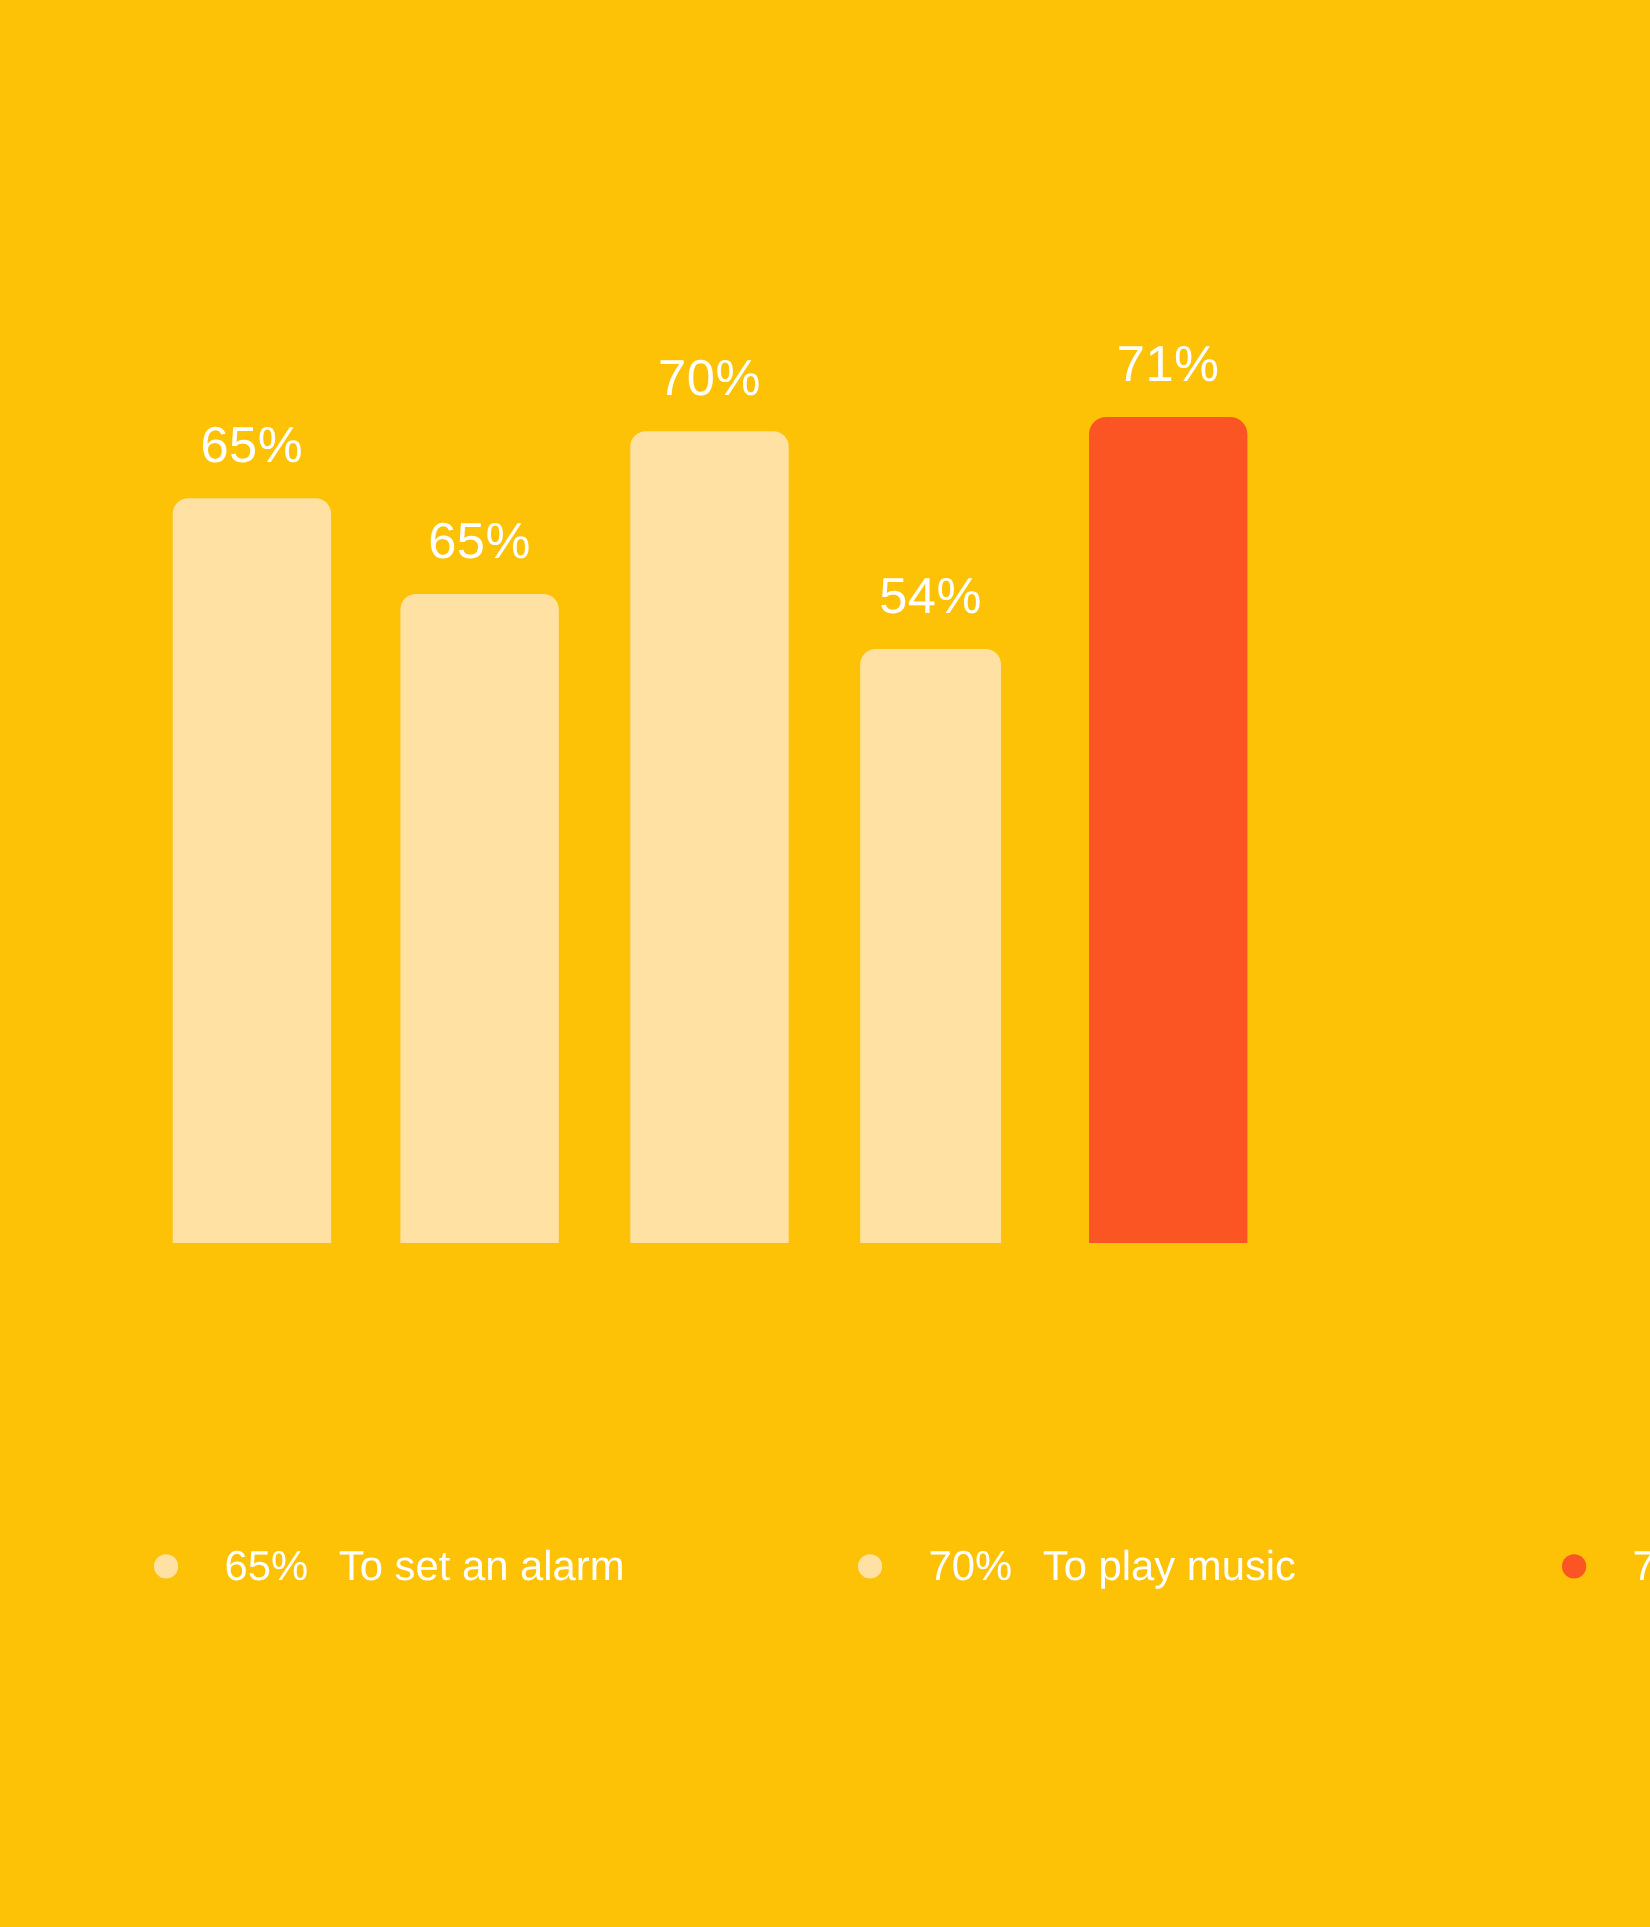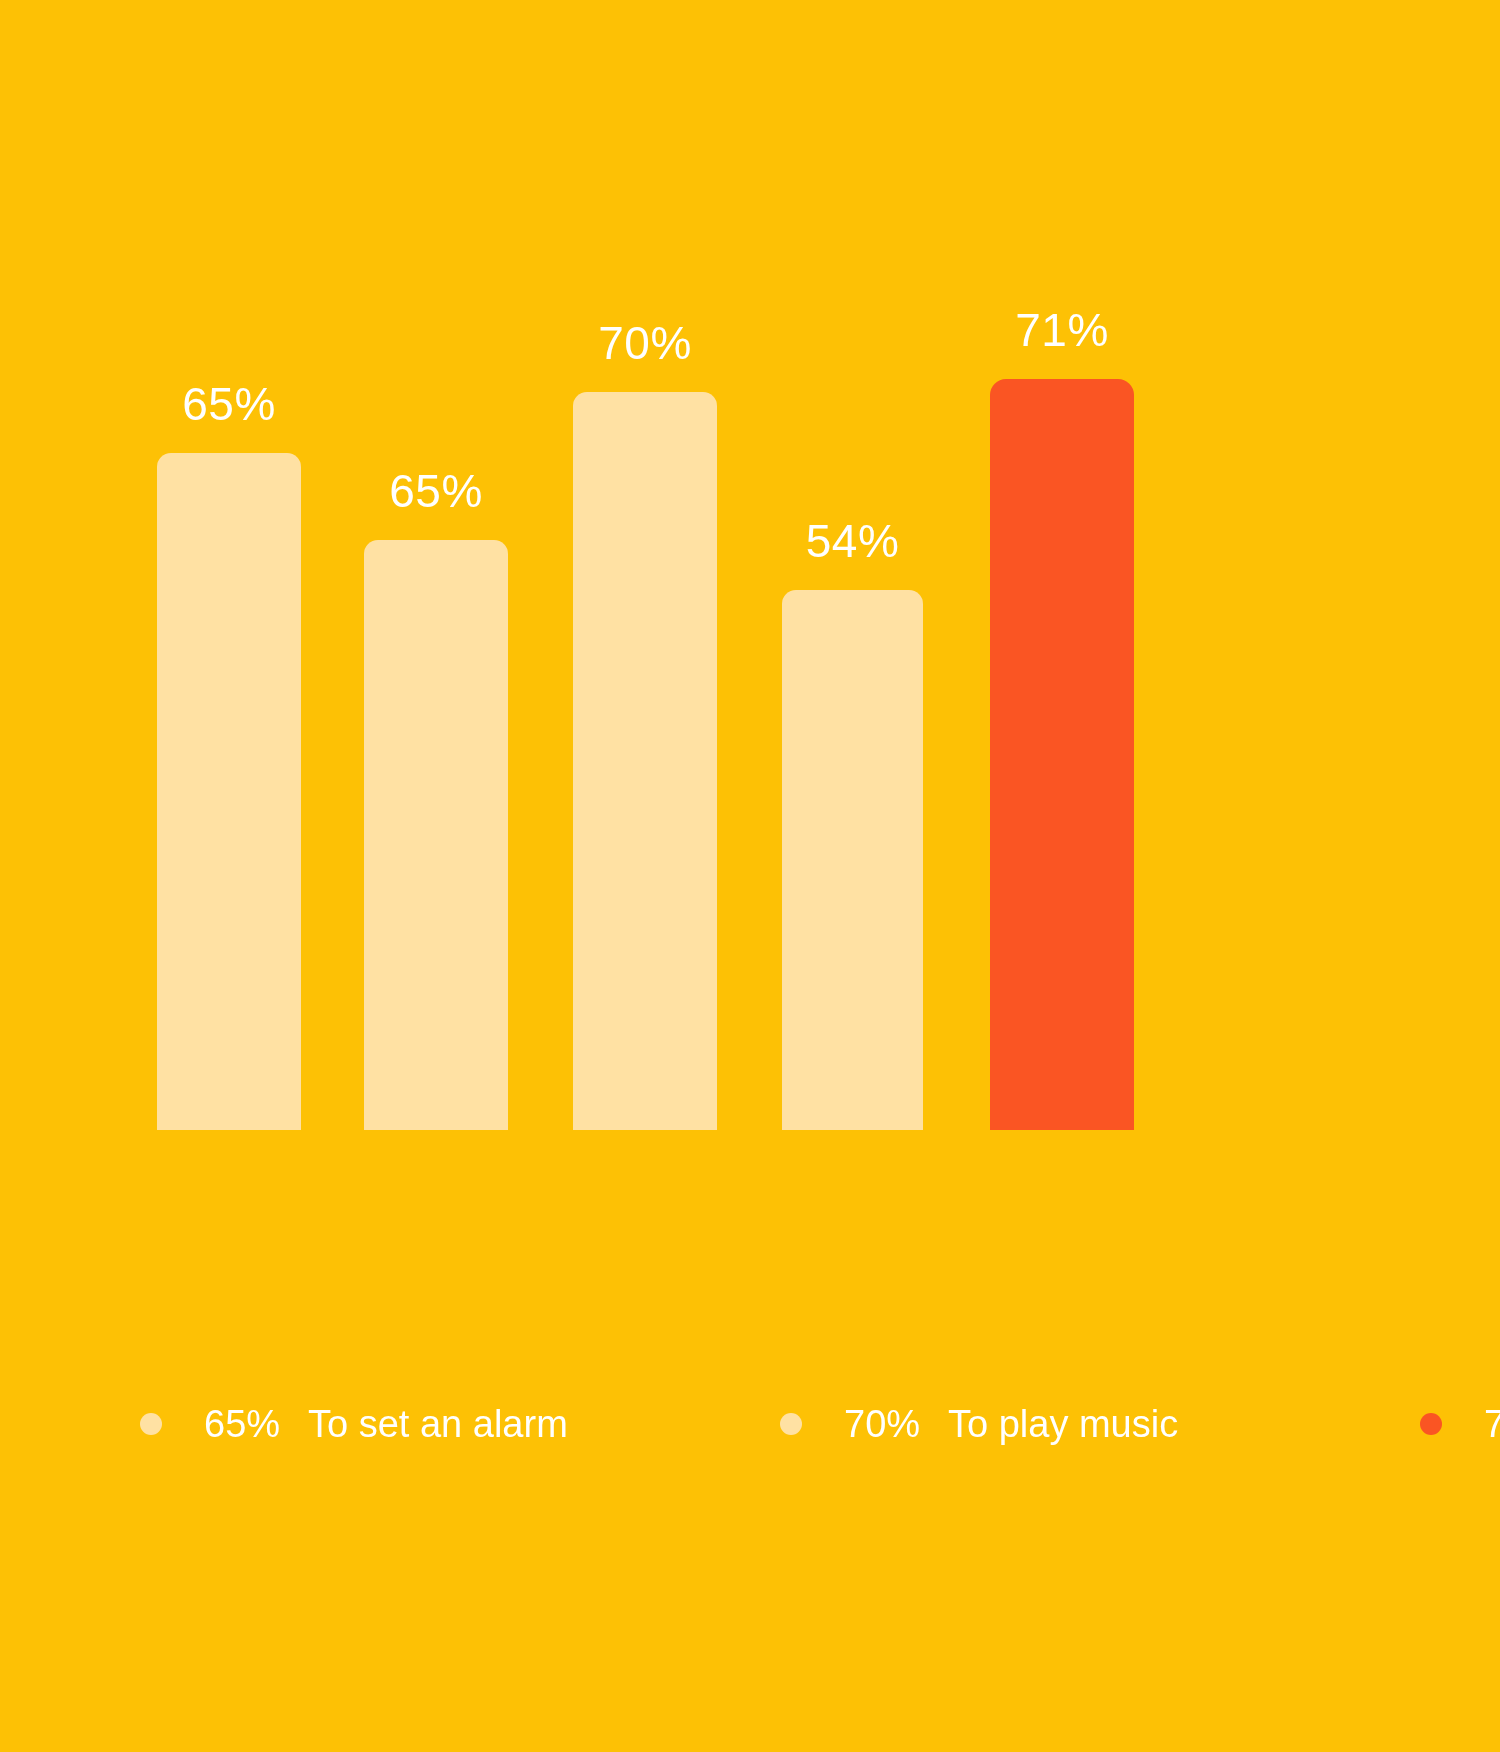--- a/index.html
+++ b/index.html
@@ -120,21 +120,21 @@
     <div class="bar-group" style="left:364px; width:144px; height:590px;">
       <div class="bar-value" style="bottom:616px;">65%</div>
       <div class="bar" style="height:590px;"></div>
     </div>
 
     <div class="bar-group" style="left:573px; width:144px; height:738px;">
       <div class="bar-value" style="bottom:764px;">70%</div>
       <div class="bar" style="height:738px;"></div>
     </div>
 
-    <div class="bar-group" style="left:782px; width:141px; height:540px;">
+    <div class="bar-group" style="left:782px; width:128px; height:540px;">
       <div class="bar-value" style="bottom:566px;">54%</div>
       <div class="bar" style="height:540px;"></div>
     </div>
 
     <div class="bar-group" style="left:990px; width:144px; height:751px;">
       <div class="bar-value" style="bottom:777px;">71%</div>
       <div class="bar highlight" style="height:751px;"></div>
     </div>
 
 

